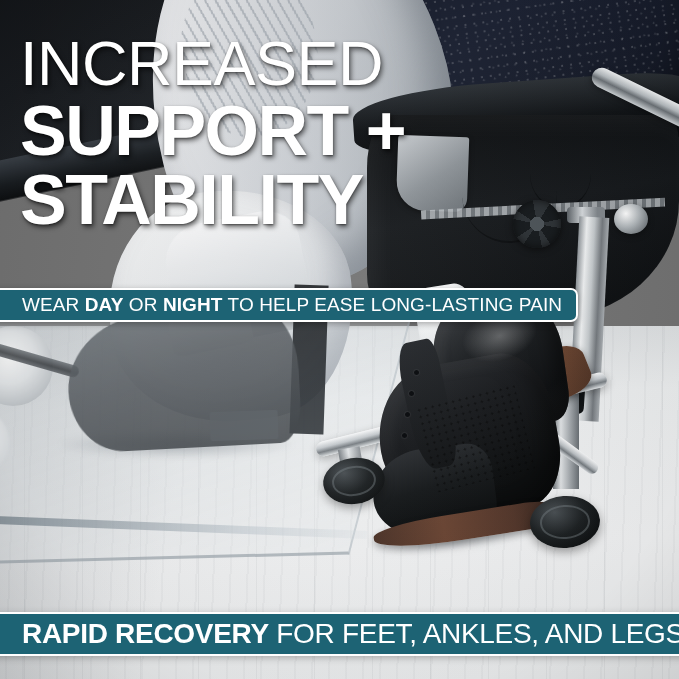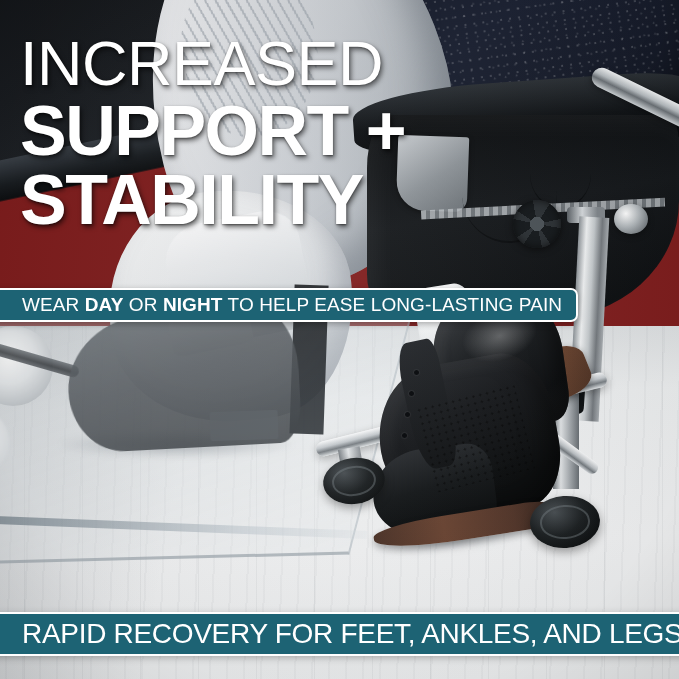--- a/index.html
+++ b/index.html
@@ -9,21 +9,21 @@
   }
   body {
     font-family: "Liberation Sans", sans-serif;
   }
 
   #poster {
     position: relative;
     width: 679px;
     height: 679px;
     overflow: hidden;
-    background: #7f1d1d;
+    background: #737373;
     -webkit-font-smoothing: antialiased;
   }
 
   
   .photo {
     position: absolute;
     inset: 0;
     overflow: hidden;
   }
 
@@ -668,21 +668,21 @@
     box-shadow: 0 2px 7px rgba(0,0,0,0.25);
     box-sizing: border-box;
   }
   .bottom-banner-text {
     color: #ffffff;
     font-size: 28px;
     letter-spacing: -0.3px;
     white-space: nowrap;
     font-weight: 400;
   }
-  .bottom-banner-text b { font-weight: 400; }
+  .bottom-banner-text b { font-weight: 700; }
 </style>
 </head>
 <body>
 
 <div id="poster">
 
   <div class="photo">
 
     <div class="floor"></div>
     <div class="floor-shade-l"></div>

